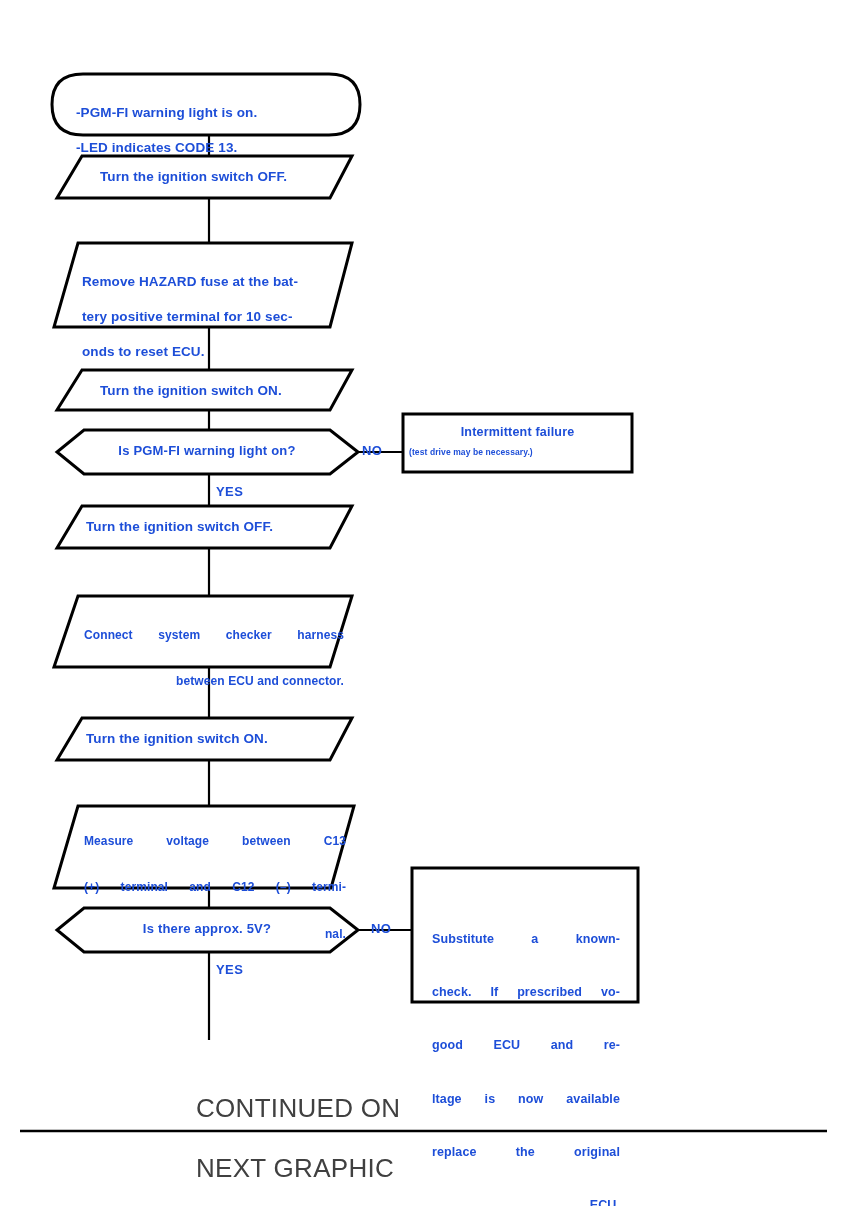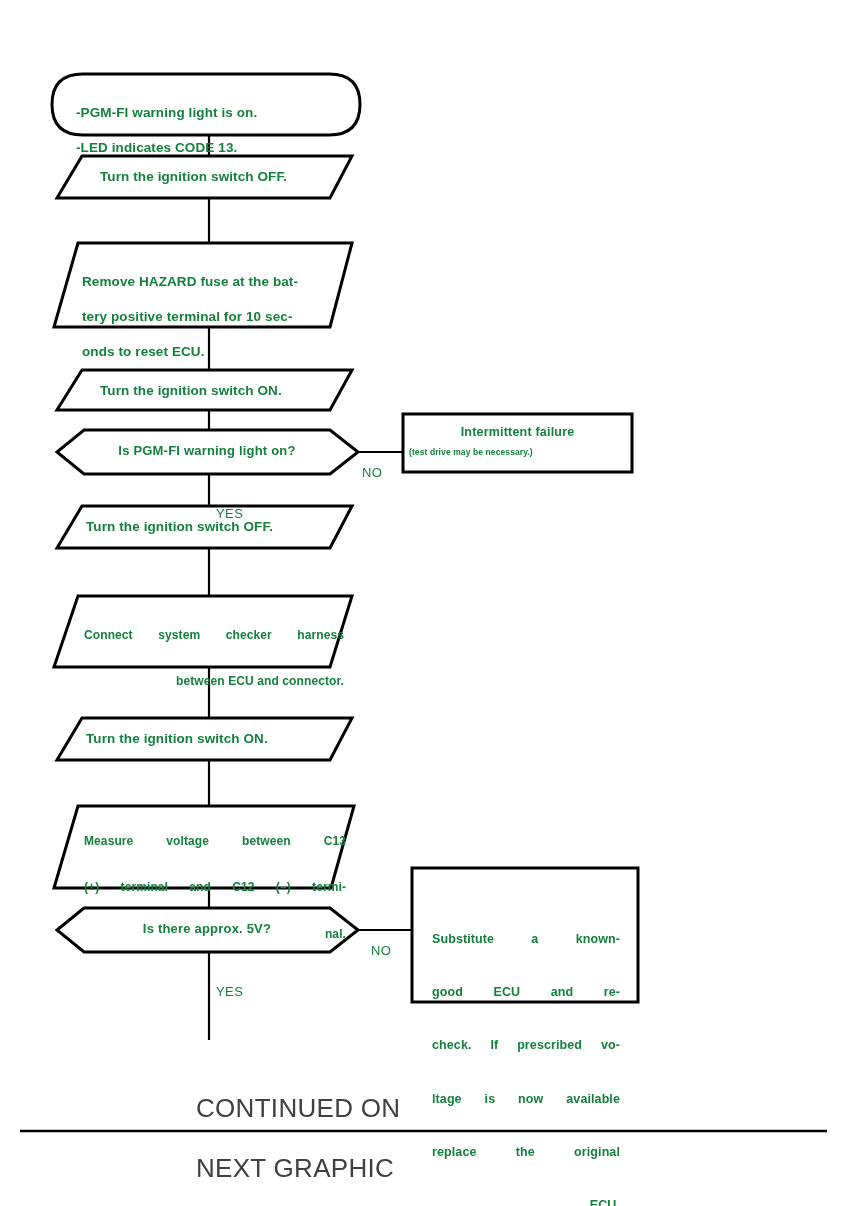--- a/index.html
+++ b/index.html
@@ -24,21 +24,21 @@
   svg.flow {
     position: absolute;
     left: 0; top: 0;
     width: 847px;
     height: 1206px;
   }
   .node-text {
     position: absolute;
     font-family: "Liberation Sans", sans-serif;
     font-weight: bold;
-    color: #15803d;
+    color: #1d4ed8;
     line-height: 1.30;
     white-space: pre-line;
   }
   .t-terminator {
     font-size: 13.5px;
     letter-spacing: 0.1px;
   }
   .t-process {
     font-size: 13.5px;
     letter-spacing: 0.1px;
@@ -48,23 +48,22 @@
     text-align: justify;
     letter-spacing: 0.1px;
   }
   .t-decision {
     font-size: 13px;
     text-align: center;
     letter-spacing: 0.2px;
   }
   .t-branch {
     font-size: 13px;
-    font-weight: normal;
+    font-weight: bold;
     letter-spacing: 0.4px;
-    margin-top: 22px;
   }
   .t-box-title {
     font-size: 12.5px;
     text-align: center;
     font-weight: bold;
     letter-spacing: 0.2px;
   }
   .t-box-sub {
     font-size: 8.5px;
     font-weight: bold;
@@ -191,22 +190,22 @@
   </div>
 
   <div class="node-text t-decision" style="left:67px; top:921px; width:280px;">Is there approx. 5V?</div>
 
   <div class="node-text t-branch" style="left:371px; top:921px;">NO</div>
 
   <div class="node-text t-branch" style="left:216px; top:962px;">YES</div>
 
   <div class="node-text t-box-just" style="left:432px; top:913px; width:188px;">
     <span class="just-line">Substitute a known-</span>
+    <span class="just-line">check. If prescribed vo-</span>
     <span class="just-line">good ECU and re-</span>
-    <span class="just-line">check. If prescribed vo-</span>
     <span class="just-line">ltage is now available</span>
     <span class="just-line">replace the original</span>
     <span class="just-line just-last">ECU.</span>
   </div>
 
   <div class="t-continued" style="left:196px; top:1064px; width:420px;">
     <span>CONTINUED ON</span><br>
     <span>NEXT GRAPHIC</span>
   </div>
 

